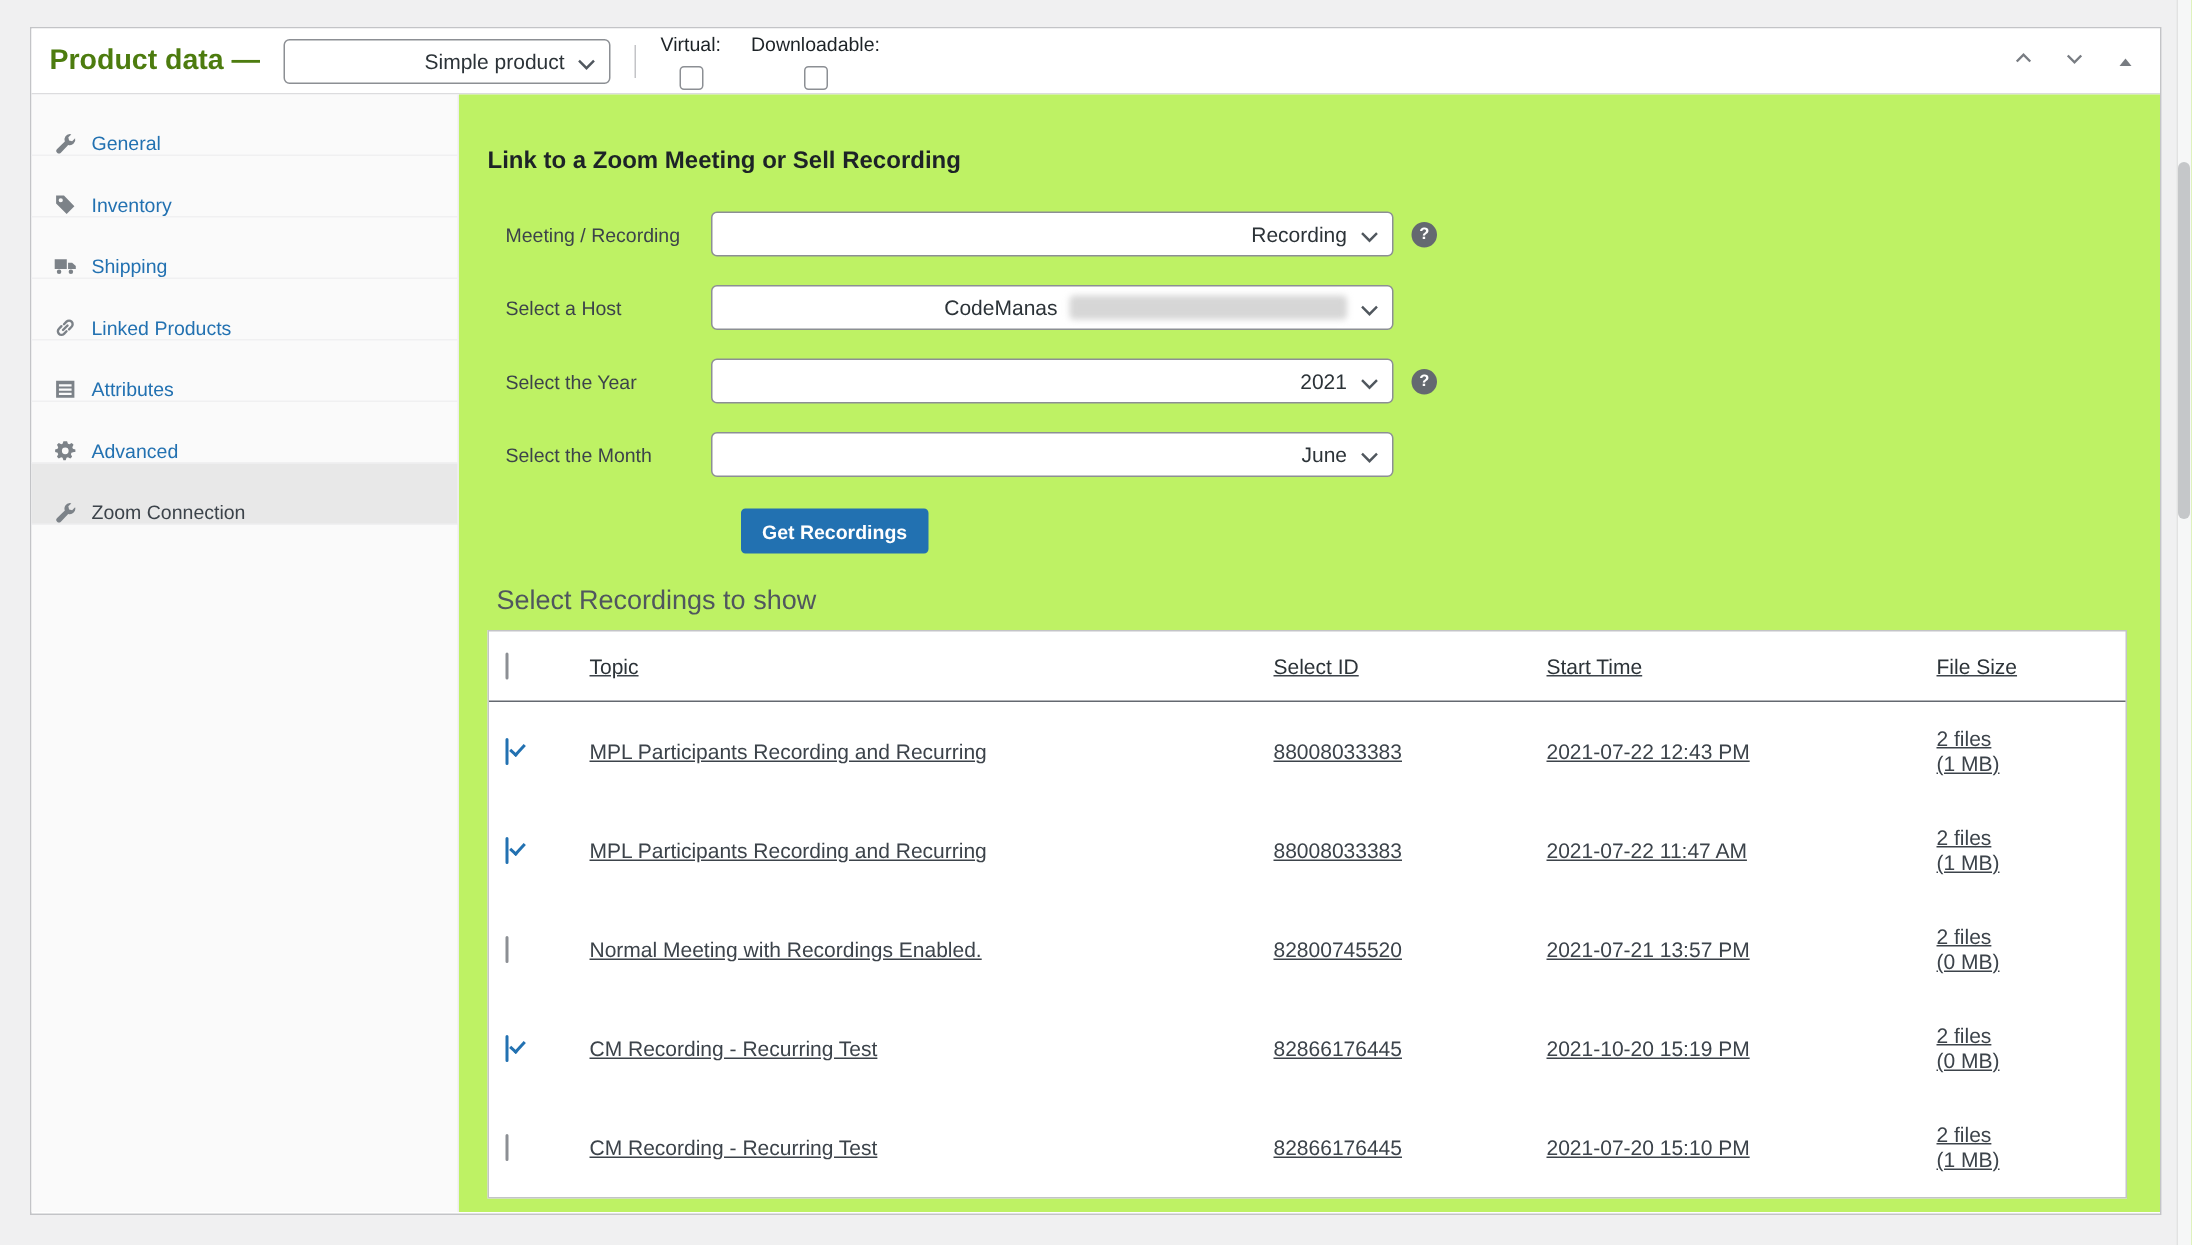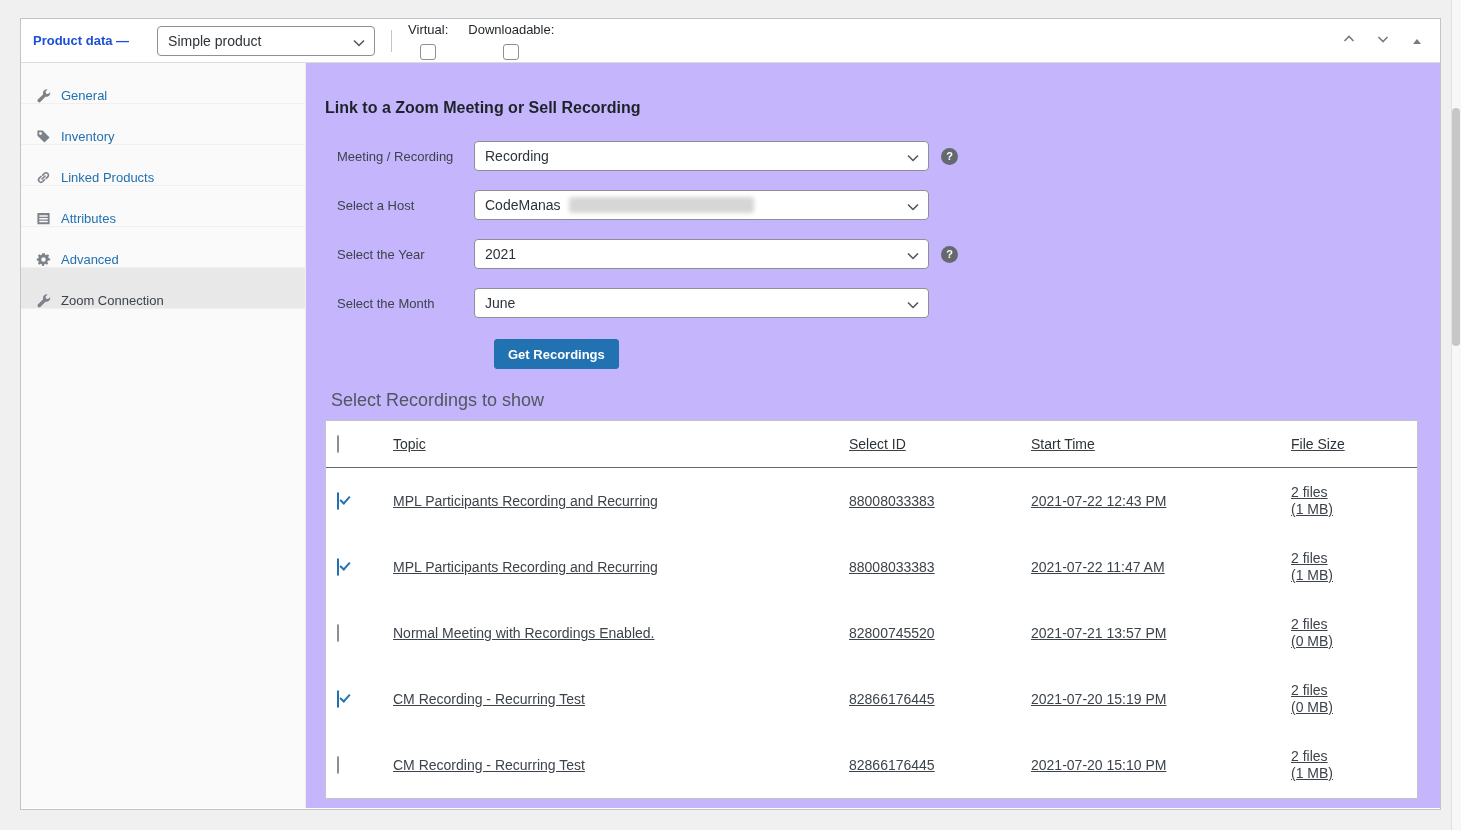--- a/index.html
+++ b/index.html
@@ -17,25 +17,25 @@
     width:1421px; height:792px;
     background:#fff; border:1px solid #c3c4c7;
   }
 
   
   .panel-header {
     height:44px; display:flex; align-items:center;
     padding:0 12px; border-bottom:1px solid #dcdcde;
     background:#fff;
   }
-  .hdr-title { font-weight:bold; font-size:13px; color:#1d4ed8; margin-right:28px; white-space:nowrap; }
+  .hdr-title { font-weight:bold; font-size:19px; color:#4d7c0f; margin-right:16px; white-space:nowrap; }
   .wp-select {
     height:30px; border:1px solid #8c8f94; border-radius:4px; background:#fff;
     display:flex; align-items:center; padding:0 30px 0 10px;
-    font-size:14px; color:#2c3338; position:relative; cursor:pointer;
+    font-size:14px; color:#2c3338; position:relative; cursor:pointer;justify-content:flex-end;
   }
   .wp-select .chev { position:absolute; right:9px; top:50%; transform:translateY(-42%); }
   .hdr-select { width:218px; }
   .vsep { width:1px; height:22px; background:#c3c4c7; margin:0 16px; }
   .check-group { display:flex; align-items:center; gap:7px; margin-right:20px; font-size:13px; color:#1d2327;flex-direction:column; }
   .cb {
     width:16px; height:16px; border:1px solid #8c8f94; border-radius:3px;
     background:#fff; position:relative; cursor:pointer; flex:0 0 16px;
   }
   .cb.checked { border-color:#2271b1; }
@@ -59,21 +59,21 @@
   .tabs li {
     height:41px; display:flex; align-items:flex-end; gap:10px;
     padding-left:15px; border-bottom:1px solid #f0f0f1;
     font-size:13px; color:#2271b1; cursor:pointer;
   }
   .tabs li.active { background:#e8e8e8; color:#3c434a; }
   .tab-icon { width:15px; height:15px; display:flex; flex:0 0 15px; }
   .tab-icon svg { width:15px; height:15px; }
 
   
-  .content { flex:1; padding-left:19px; position:relative; background:#c4b5fd; }
+  .content { flex:1; padding-left:19px; position:relative; background:#bef264; }
   .section-title { font-size:16px; font-weight:bold; color:#1d2327; margin:36px 0 24px; }
 
   .field-row { display:flex; align-items:center; margin-bottom:19px; }
   .field-label { width:149px; padding-left:12px; font-size:13px; color:#3c434a; flex:0 0 149px; }
   .field-select { width:455px; }
   .redacted { width:185px; height:16px; background:#d6d6d6; border-radius:3px; margin-left:8px; filter:blur(2px); }
   .help {
     width:17px; height:17px; border-radius:50%; background:#646970;
     color:#fff; font-size:11px; font-weight:bold;
     display:flex; align-items:center; justify-content:center;
@@ -183,20 +183,33 @@
         <span class="tab-icon">
           <svg viewBox="0 0 16 16">
               <path fill="#7c8288" fill-rule="evenodd" d="M1.5 1.5h5.6L14.5 9 9 14.5 1.5 7.1V1.5zm3.3 4.8a1.5 1.5 0 1 0 0-3 1.5 1.5 0 0 0 0 3z"></path>
             </svg>
         </span>
         <span>Inventory</span>
       </li>
       <li>
         <span class="tab-icon">
           <svg viewBox="0 0 16 16">
+              <g fill="#7c8288">
+                <path d="M.5 3h8.6v7H.5z"></path>
+                <path d="M10 5.5h2.9l2.6 2.3V10H10z"></path>
+                <circle cx="3.6" cy="11.9" r="1.6"></circle>
+                <circle cx="12" cy="11.9" r="1.6"></circle>
+              </g>
+            </svg>
+        </span>
+        <span>Shipping</span>
+      </li>
+      <li>
+        <span class="tab-icon">
+          <svg viewBox="0 0 16 16">
               <g fill="none" stroke="#7c8288" stroke-width="1.7" stroke-linecap="round">
                 <path d="M6.4 9.6l3.2-3.2"></path>
                 <path d="M5.3 6.9L3.5 8.7a2.5 2.5 0 0 0 3.6 3.6l1.8-1.8"></path>
                 <path d="M10.7 9.1l1.8-1.8a2.5 2.5 0 0 0-3.6-3.6L7.1 5.5"></path>
               </g>
             </svg>
         </span>
         <span>Linked Products</span>
       </li>
       <li>
@@ -322,21 +335,21 @@
           <span class="col-size">
             <div>2 files</div>
             <div>(0 MB)</div>
           </span>
         </div>
 
         <div class="t-row">
           <span class="col-cb"><span class="cb checked"></span></span>
           <span class="col-topic">CM Recording - Recurring Test</span>
           <span class="col-id">82866176445</span>
-          <span class="col-start">2021-07-20 15:19 PM</span>
+          <span class="col-start">2021-10-20 15:19 PM</span>
           <span class="col-size">
             <div>2 files</div>
             <div>(0 MB)</div>
           </span>
         </div>
 
         <div class="t-row">
           <span class="col-cb"><span class="cb"></span></span>
           <span class="col-topic">CM Recording - Recurring Test</span>
           <span class="col-id">82866176445</span>

